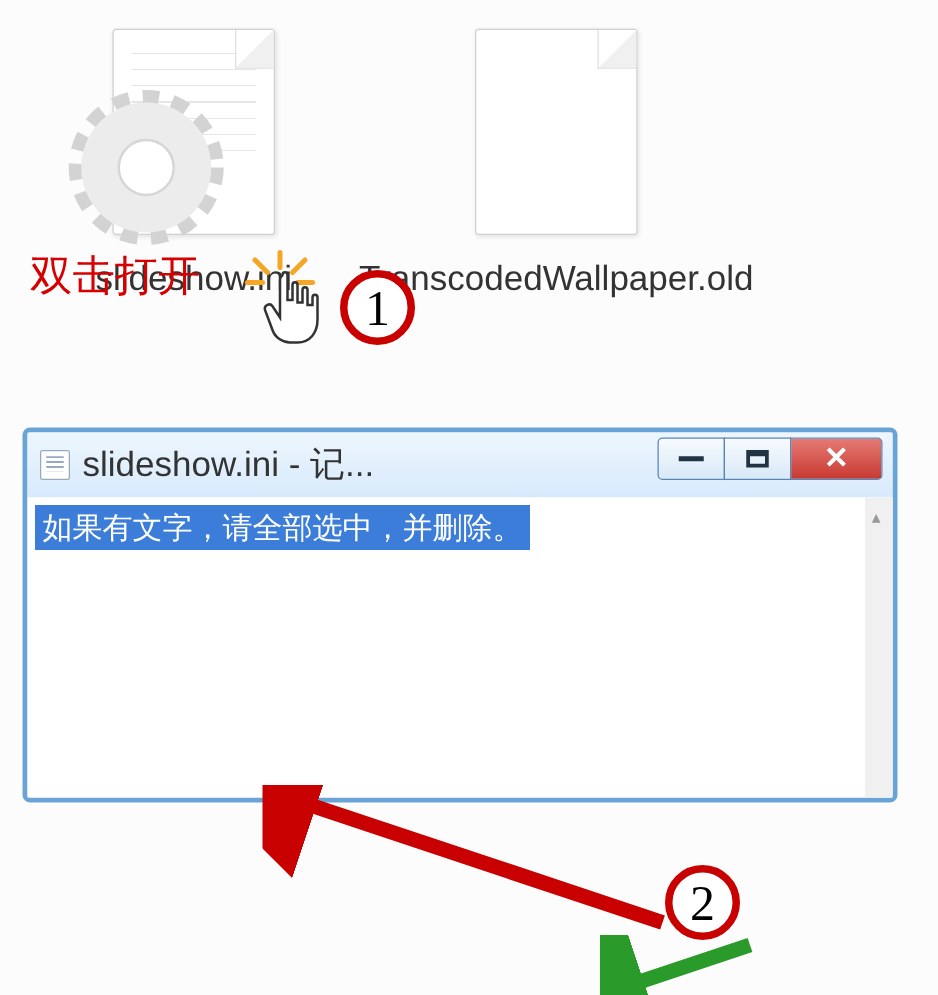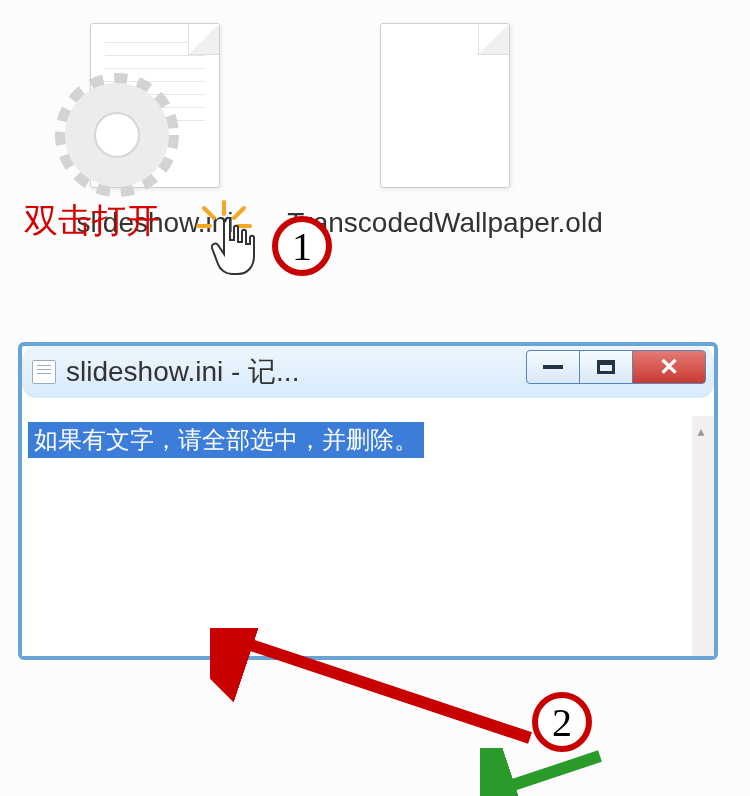--- a/index.html
+++ b/index.html
@@ -16,36 +16,36 @@
     .gear svg circle.body { fill:#ececec; }
     .gear svg circle.inner { fill:#fff; stroke:#d6d6d6; stroke-width:2; }
     .fname { font-size: 28px; color:#333; text-align:center; margin-top:6px; line-height:1.2; }
     .annot1 { position:absolute; top:198px; left:24px; font-size:34px; color:#d60000; }
     .cursor { position:absolute; top:214px; left:206px; }
     .spark { position:absolute; top:198px; left:194px; }
     .badge { position:absolute; width:60px; height:60px; border-radius:50%; border:6px solid #c80000; background:#fff; display:flex; align-items:center; justify-content:center; font-size:40px; font-family: Georgia, serif; color:#000; }
     .badge1 { top:216px; left:272px; }
     .badge2 { top:692px; left:532px; }
     .np-window { position:absolute; top:342px; left:18px; width:700px; border:4px solid #6aa3d6; border-radius:6px; background:#fff; }
-    .np-titlebar { height:52px; background:linear-gradient(#eef6fd,#d7eafc); display:flex; align-items:center; padding-left:10px;border-radius:14px; }
+    .np-titlebar { height:52px; background:linear-gradient(#eef6fd,#d7eafc); display:flex; align-items:center; padding-left:10px; }
     .np-titlebar .ticon { width:24px; height:24px; margin-right:10px; }
     .np-titlebar .ticon div { width:24px; height:24px; background:#fff; border:1px solid #9ab; border-radius:2px; position:relative; }
     .np-titlebar .ticon div::before{ content:""; position:absolute; top:4px; left:4px; right:4px; height:12px; background:repeating-linear-gradient(#9ab 0 1px, transparent 1px 4px); }
     .np-title { font-size:28px; color:#333; }
     .np-controls { position:absolute; right:8px; top:4px; display:flex; }
     .wbtn { width:54px; height:34px; border:1px solid #5a86b6; background:linear-gradient(#f6fbff,#d9e9f7); display:flex; align-items:center; justify-content:center; margin-left:-1px; }
     .wbtn.min { border-top-left-radius:4px; border-bottom-left-radius:4px; }
     .wbtn.close { width:74px; background:linear-gradient(#e57a74,#c83a32); border-top-right-radius:4px; border-bottom-right-radius:4px; }
     .wbtn .minline { width:20px; height:4px; background:#234; }
     .wbtn .maxbox { width:18px; height:14px; border:3px solid #234; border-top-width:5px; }
     .wbtn .xicon { font-size:24px; color:#fff; font-weight:bold; line-height:1; }
     .np-menu { padding:14px 18px; background:#f8f8f8; border-bottom:1px solid #e5e5e5; }
     .np-menu .row { display:flex; gap:40px; font-size:28px; color:#222; margin-bottom:10px; }
     .np-menu .row span { cursor:default; }
-    .np-body { position:relative; padding:6px 18px 40px 6px; min-height:240px; background:#fff; border-right:22px solid #f0f0f0;margin-top:18px; }
+    .np-body { position:relative; padding:6px 18px 40px 6px; min-height:240px; background:#fff; border-right:22px solid #f0f0f0; }
     .np-sel { display:inline-block; background:#3b7dd8; color:#fff; font-size:24px; padding:2px 6px; }
     .np-scroll-up { position:absolute; right:-18px; top:6px; width:18px; height:18px; color:#999; text-align:center; font-size:14px; line-height:18px; }
     .arrow-red { position:absolute; top:628px; left:210px; }
     .arrow-green { position:absolute; top:748px; left:480px; }
   </style>
 </head>
 <body>
 
 <div class="files">
   <div class="file">

